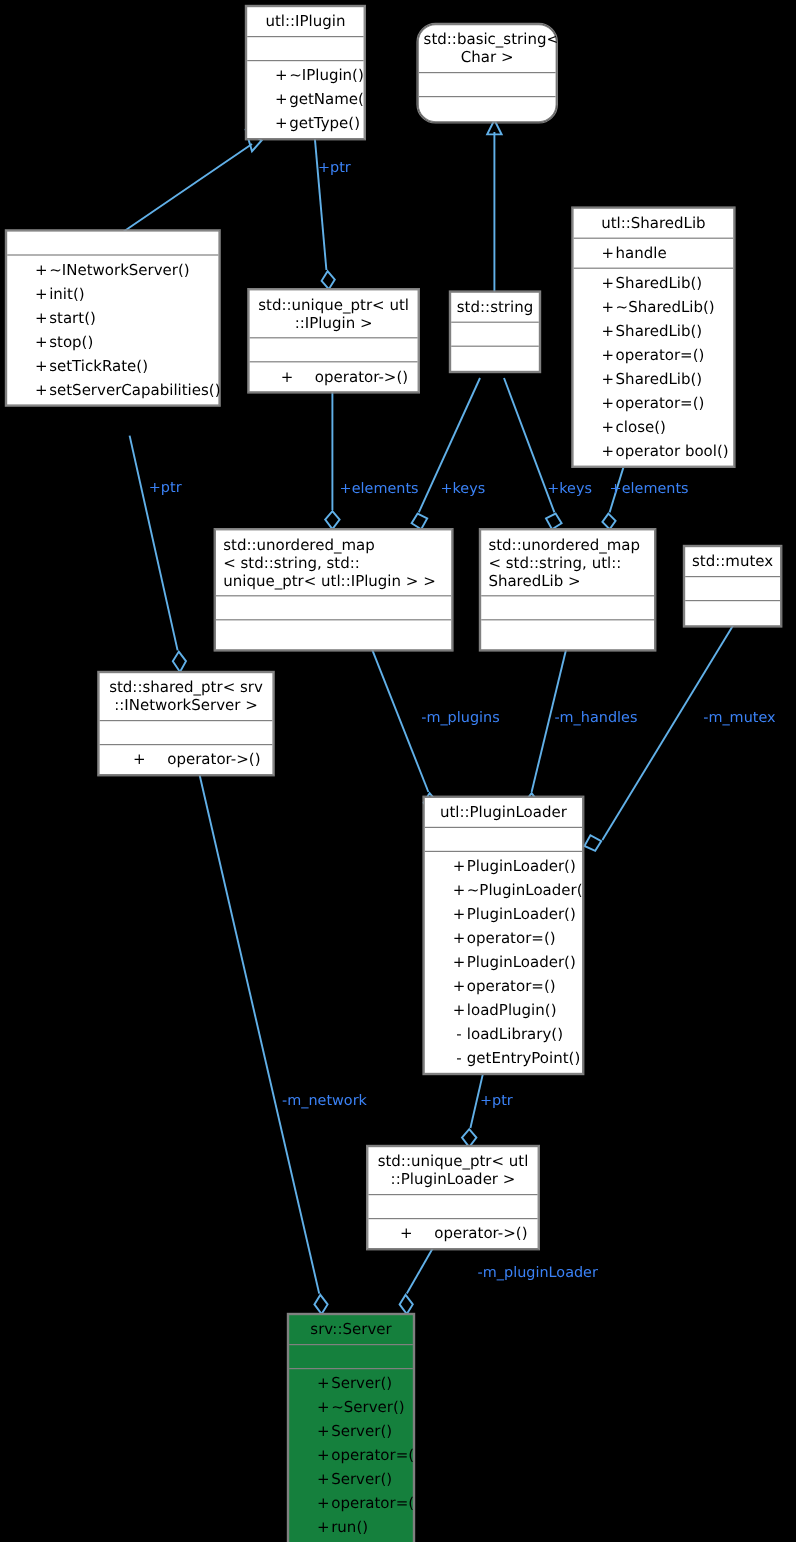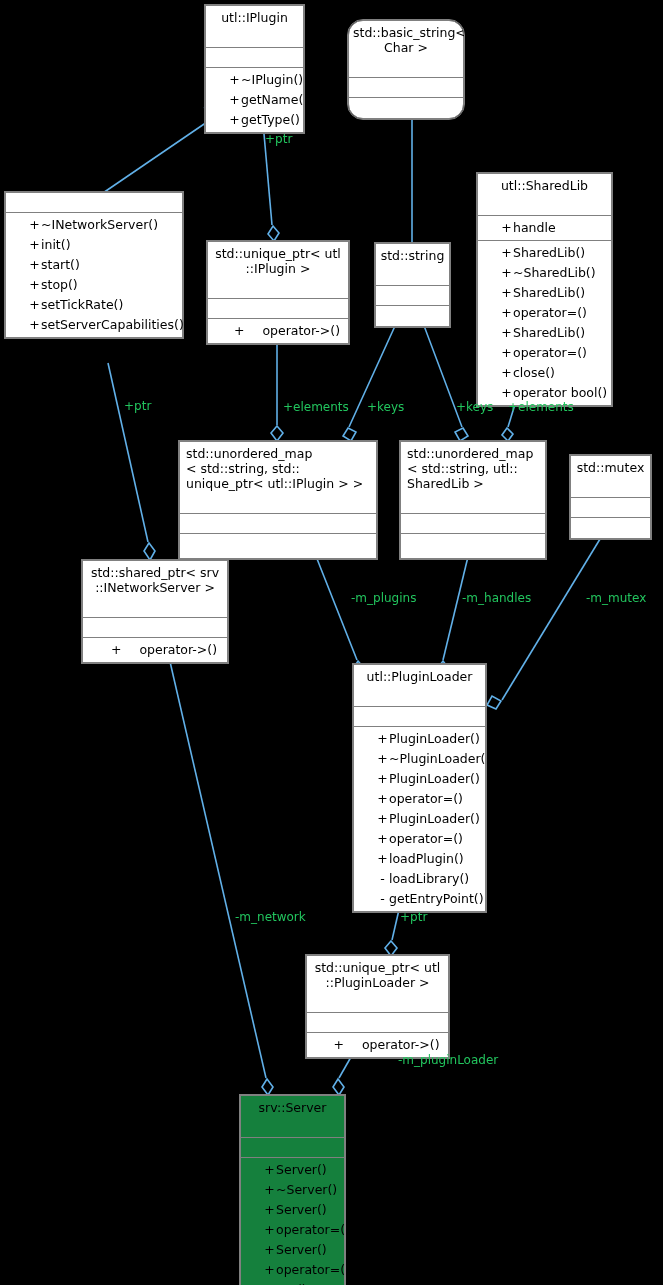--- a/index.html
+++ b/index.html
@@ -37,21 +37,21 @@
   }
   .sec {
     box-sizing: border-box;
     border-bottom: 1px solid #808080;
   }
   .sec.last { border-bottom: none; }
   .title {
     text-align: center;
     font-size: 12.5px;
     line-height: 15px;
-    padding: 4px 4px 22px 4px;
+    padding: 4px 4px 5px 4px;
     white-space: pre-line;
   }
   .attrs, .ops {
     padding: 2px 0 2px 0;
   }
   .emptysec {
     height: 20px;
   }
   .row {
     font-size: 12.5px;
@@ -66,21 +66,21 @@
   }
   .row.ctr {
     text-align: center;
   }
   .row.ctr .vis {
     width: auto;
     margin-right: 18px;
   }
   .edgelabel {
     position: absolute;
-    color: #22c55e;
+    color: #3b82f6;
     font-size: 12px;
     line-height: 13px;
     white-space: nowrap;
     z-index: 6;
   }
 </style>
 </head>
 <body>
 
 <div id="canvas">

